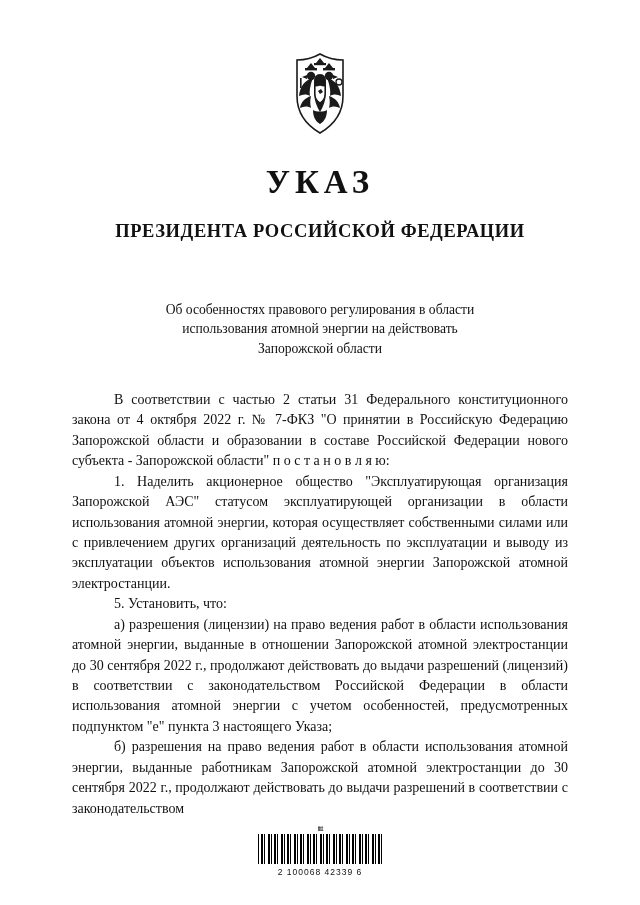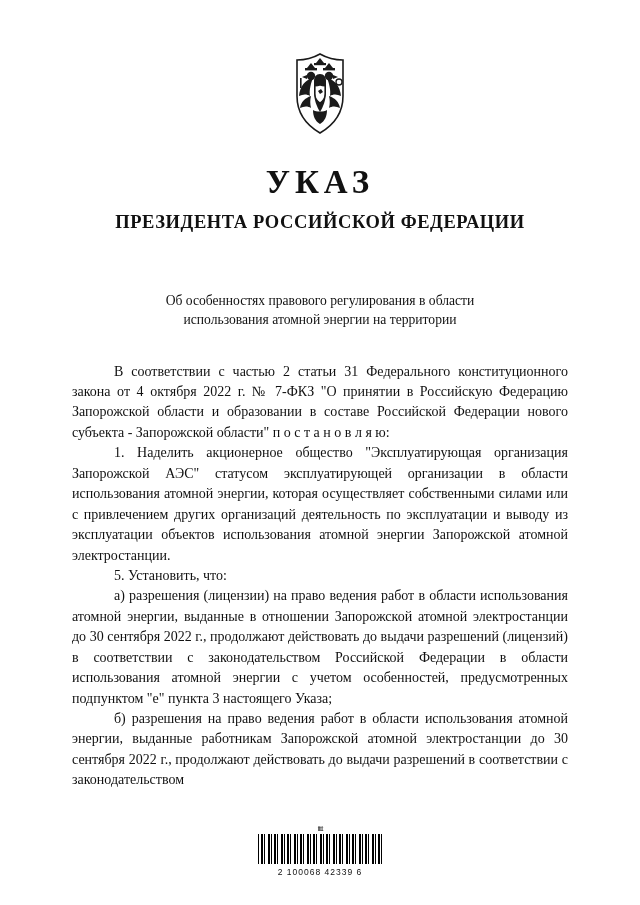--- a/index.html
+++ b/index.html
@@ -37,21 +37,21 @@
     font-weight: bold;
     letter-spacing: 5px;
     margin-top: 28px;
     font-family: "Liberation Serif", serif;
   }
   .title-sub {
     text-align: center;
     font-size: 18.5px;
     font-weight: bold;
     letter-spacing: 0.6px;
-    margin-top: 11px;
+    margin-top: 20px;
   }
   .doc-subject {
     text-align: center;
     font-size: 13.6px;
     font-weight: normal;
     line-height: 1.42;
     margin-top: 58px;
     padding: 0 18px;
   }
   .body-text {
@@ -140,21 +140,22 @@
         <circle cx="56" cy="30" r="3" fill="none" stroke="#1a1a1a" stroke-width="1.3"></circle>
       </g>
     </svg>
   </div>
 
   <div class="title-main">УКАЗ</div>
   <div class="title-sub">ПРЕЗИДЕНТА РОССИЙСКОЙ ФЕДЕРАЦИИ</div>
 
   <div class="doc-subject">
     <div>Об особенностях правового регулирования в области</div>
-    <div>использования атомной энергии на территории</div>
+    <div>использования атомной энергии на действовать</div>
+    <div>Запорожской области</div>
   </div>
 
   <div class="body-text">
     <p>В соответствии с частью 2 статьи 31 Федерального конституционного закона от 4 октября 2022 г. № 7-ФКЗ "О принятии в Российскую Федерацию Запорожской области и образовании в составе Российской Федерации нового субъекта - Запорожской области" п о с т а н о в л я ю:</p>
     <p>1. Наделить акционерное общество "Эксплуатирующая организация Запорожской АЭС" статусом эксплуатирующей организации в области использования атомной энергии, которая осуществляет собственными силами или с привлечением других организаций деятельность по эксплуатации и выводу из эксплуатации объектов использования атомной энергии Запорожской атомной электростанции.</p>
     <p>5. Установить, что:</p>
     <p>а) разрешения (лицензии) на право ведения работ в области использования атомной энергии, выданные в отношении Запорожской атомной электростанции до 30 сентября 2022 г., продолжают действовать до выдачи разрешений (лицензий) в соответствии с законодательством Российской Федерации в области использования атомной энергии с учетом особенностей, предусмотренных подпунктом "е" пункта 3 настоящего Указа;</p>
     <p>б) разрешения на право ведения работ в области использования атомной энергии, выданные работникам Запорожской атомной электростанции до 30 сентября 2022 г., продолжают действовать до выдачи разрешений в соответствии с законодательством</p>
   </div>
 

